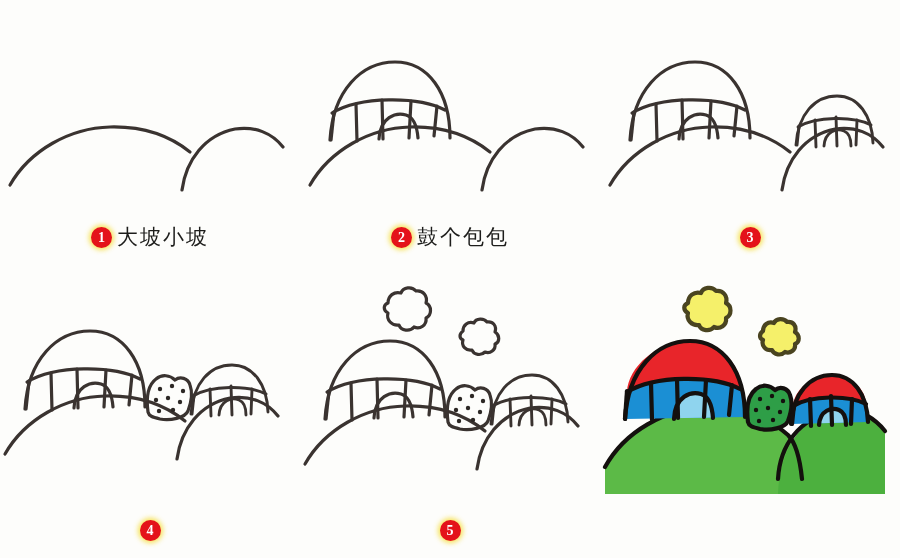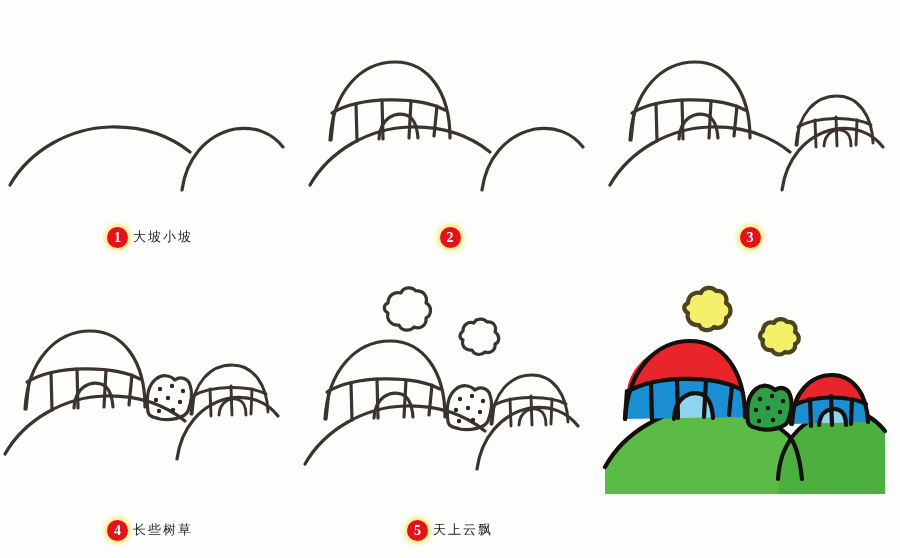--- a/index.html
+++ b/index.html
@@ -56,21 +56,21 @@
     font-family: "Liberation Serif", serif;
     font-size: 14px;
     font-weight: bold;
     line-height: 21px;
     text-align: center;
     box-shadow: 0 0 5px 2px rgba(246, 222, 60, 0.85);
     flex: none;
   }
   .cap-text {
     font-family: "DejaVu Serif", serif;
-    font-size: 13px;
+    font-size: 21px;
     letter-spacing: 2px;
     color: #1d1d1b;
     white-space: nowrap;
   }
   
   .row2 .caption { margin-top: 16px; }
   .cell-6 .caption { visibility: hidden; }
 
   .ink { fill: none; stroke: #3a3330; stroke-width: 3.2; stroke-linecap: round; stroke-linejoin: round; }
   .ink-thin { fill: none; stroke: #3a3330; stroke-width: 2.9; stroke-linecap: round; stroke-linejoin: round; }
@@ -113,20 +113,21 @@
           <path class="ink" d="M31,140 L34,112"></path>
           <path class="ink" d="M57,141 L56,104"></path>
           <path class="ink" d="M83,139 L82,100"></path>
           <path class="ink" d="M109,138 L111,101"></path>
           <path class="ink" d="M134,136 L137,106"></path>
           <path class="ink" d="M79,139 C80,117 96,112 106,115 C113,117 117,126 118,138"></path>
         </g>
       </svg>
       <div class="caption">
         <span class="badge">2</span>
+        <span class="cap-text">鼓个包包</span>
       </div>
     </div>
 
     <div class="cell cell-3">
       <svg class="art" viewBox="0 0 300 215">
         <g>
           <path class="ink" d="M10,185 C30,150 70,128 110,127 C150,126 175,140 190,152"></path>
         </g>
         <g>
           <path class="ink" d="M182,190 C186,160 205,135 235,129 C255,126 272,133 283,147"></path>
@@ -190,21 +191,20 @@
           <path class="ink-thin" d="M193,117 C211,106 249,106 266,115"></path>
           <path class="ink-thin" d="M192,135 L194,116"></path>
           <path class="ink-thin" d="M211,137 L210,110"></path>
           <path class="ink-thin" d="M232,136 L231,107"></path>
           <path class="ink-thin" d="M251,135 L252,110"></path>
           <path class="ink-thin" d="M219,136 C220,121 232,118 239,121 C244,123 246,128 246,136"></path>
         </g>
       </svg>
       <div class="caption">
         <span class="badge">4</span>
-        <span class="cap-text">长些树草</span>
       </div>
     </div>
 
     <div class="cell cell-5 row2">
       <svg class="art" viewBox="0 0 300 215">
         <g>
           <path class="ink" d="M88,24 C88,17 94,12 101,14 C103,8 112,7 116,12 C123,11 128,17 126,24 C132,27 132,36 126,39 C127,46 120,51 114,48 C110,53 101,52 99,46 C92,47 86,41 88,34 C83,31 83,26 88,24 Z"></path>
         </g>
         <g>
           <path class="ink" d="M163,52 C163,46 168,42 174,44 C176,39 184,39 187,43 C193,42 197,47 195,53 C200,56 200,63 195,65 C196,71 190,75 185,73 C181,77 174,76 172,71 C166,72 161,67 163,61 C159,59 159,55 163,52 Z"></path>
@@ -241,21 +241,20 @@
           <path class="ink-thin" d="M193,127 C211,116 249,116 266,125"></path>
           <path class="ink-thin" d="M192,145 L194,126"></path>
           <path class="ink-thin" d="M211,147 L210,120"></path>
           <path class="ink-thin" d="M232,146 L231,117"></path>
           <path class="ink-thin" d="M251,145 L252,120"></path>
           <path class="ink-thin" d="M219,146 C220,131 232,128 239,131 C244,133 246,138 246,146"></path>
         </g>
       </svg>
       <div class="caption">
         <span class="badge">5</span>
-        <span class="cap-text">天上云飘</span>
       </div>
     </div>
 
     <div class="cell cell-6 row2">
       <svg class="art" viewBox="0 0 300 215">
         <defs>
           <clipPath id="lw-clip">
             <path d="M25,140 C28,90 57,62 90,62 C123,62 145,92 145,138 Z"></path>
           </clipPath>
           <clipPath id="sw-clip">

